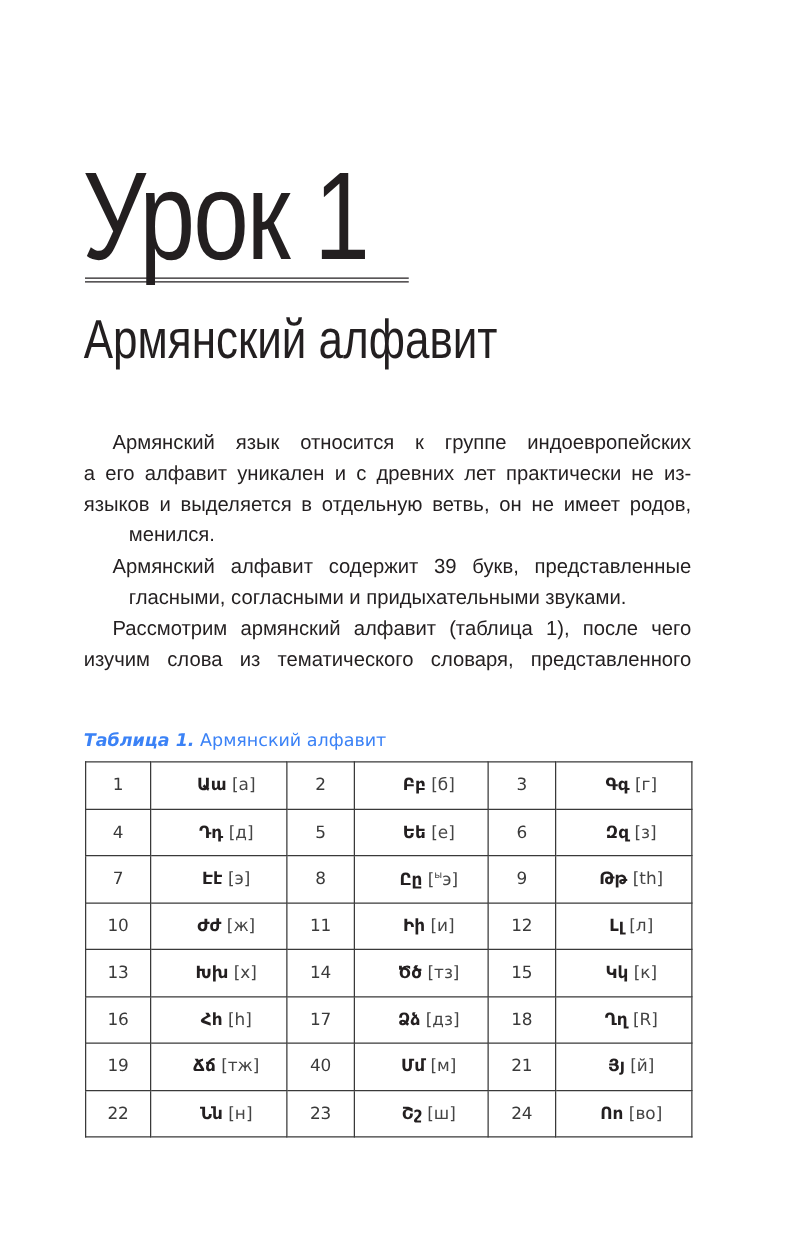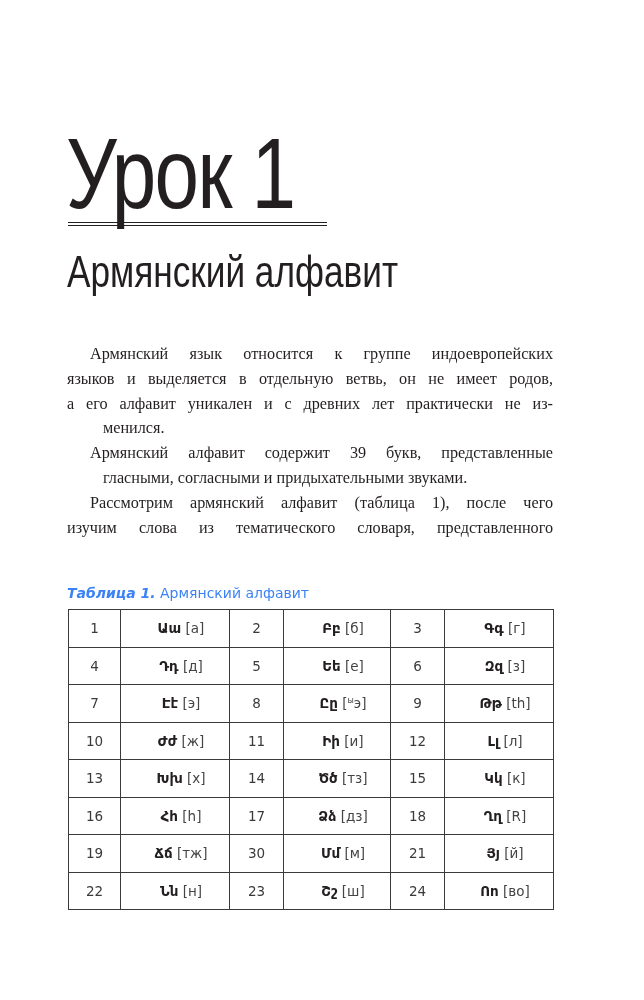--- a/index.html
+++ b/index.html
@@ -20,21 +20,21 @@
     }
     .subtitle {
       position: absolute; left: 67px; top: 246px;
       font-family: "Liberation Sans", sans-serif; font-weight: normal;
       font-size: 44px; line-height: 52px;
       transform: scaleX(0.80); transform-origin: left top;
       margin: 0; color: #231f20;
     }
     .body-text {
       position: absolute; left: 67px; top: 342px; width: 486px;
-      font-family: Liberation Serif, serif; font-size: 16.2px; line-height: 24.8px;
+      font-family: Liberation Sans, sans-serif; font-size: 16.2px; line-height: 24.8px;
       color: #231f20; text-align: justify;
     }
     .body-text p { margin: 0; text-indent: 23px; }
     .line { display: block; text-align: justify; text-align-last: justify; }
     .line.last { text-align-last: left; margin-left: 36px; }
     .caption {
       position: absolute; left: 67px; top: 585px;
       font-family: "DejaVu Sans", sans-serif; font-size: 14px; color: #3b82f6;
     }
     .caption b { font-style: italic; font-weight: bold; }
@@ -56,22 +56,22 @@
 </head>
 <body>
 
 <h1 class="lesson-title">Урок 1</h1>
 <div class="title-rule"></div>
 <h2 class="subtitle">Армянский алфавит</h2>
 
 <div class="body-text">
   <p id="p1" style="text-indent: 0px;">
       <span class="line" style="padding-left: 23px;">Армянский язык относится к группе индоевропейских</span>
+      <span class="line">а его алфавит уникален и с древних лет практически не из-</span>
       <span class="line">языков и выделяется в отдельную ветвь, он не имеет родов,</span>
-      <span class="line">а его алфавит уникален и с древних лет практически не из-</span>
       <span class="line last">менился.</span>
     </p>
   <p id="p2" style="text-indent: 0px;">
       <span class="line" style="padding-left: 23px;">Армянский алфавит содержит 39 букв, представленные</span>
       <span class="line last">гласными, согласными и придыхательными звуками.</span>
     </p>
   <p id="p3" style="text-indent: 0px;">
       <span class="line" style="padding-left: 23px;">Рассмотрим армянский алфавит (таблица 1), после чего</span>
       <span class="line">изучим слова из тематического словаря, представленного</span>
     </p>
@@ -133,21 +133,21 @@
         <td class="num">16</td>
         <td><span class="letter">Հհ</span><span> </span><span class="sound u">[h]</span></td>
         <td class="num">17</td>
         <td><span class="letter">Ձձ</span><span> </span><span class="sound u">[дз]</span></td>
         <td class="num">18</td>
         <td><span class="letter">Ղղ</span><span> </span><span class="sound u">[R]</span></td>
       </tr>
       <tr>
         <td class="num">19</td>
         <td><span class="letter">Ճճ</span><span> </span><span class="sound u">[тж]</span></td>
-        <td class="num">30</td>
+        <td class="num">40</td>
         <td><span class="letter">Մմ</span><span> </span><span class="sound">[м]</span></td>
         <td class="num">21</td>
         <td><span class="letter">Յյ</span><span> </span><span class="sound">[й]</span></td>
       </tr>
       <tr>
         <td class="num">22</td>
         <td><span class="letter">Նն</span><span> </span><span class="sound">[н]</span></td>
         <td class="num">23</td>
         <td><span class="letter">Շշ</span><span> </span><span class="sound">[ш]</span></td>
         <td class="num">24</td>

